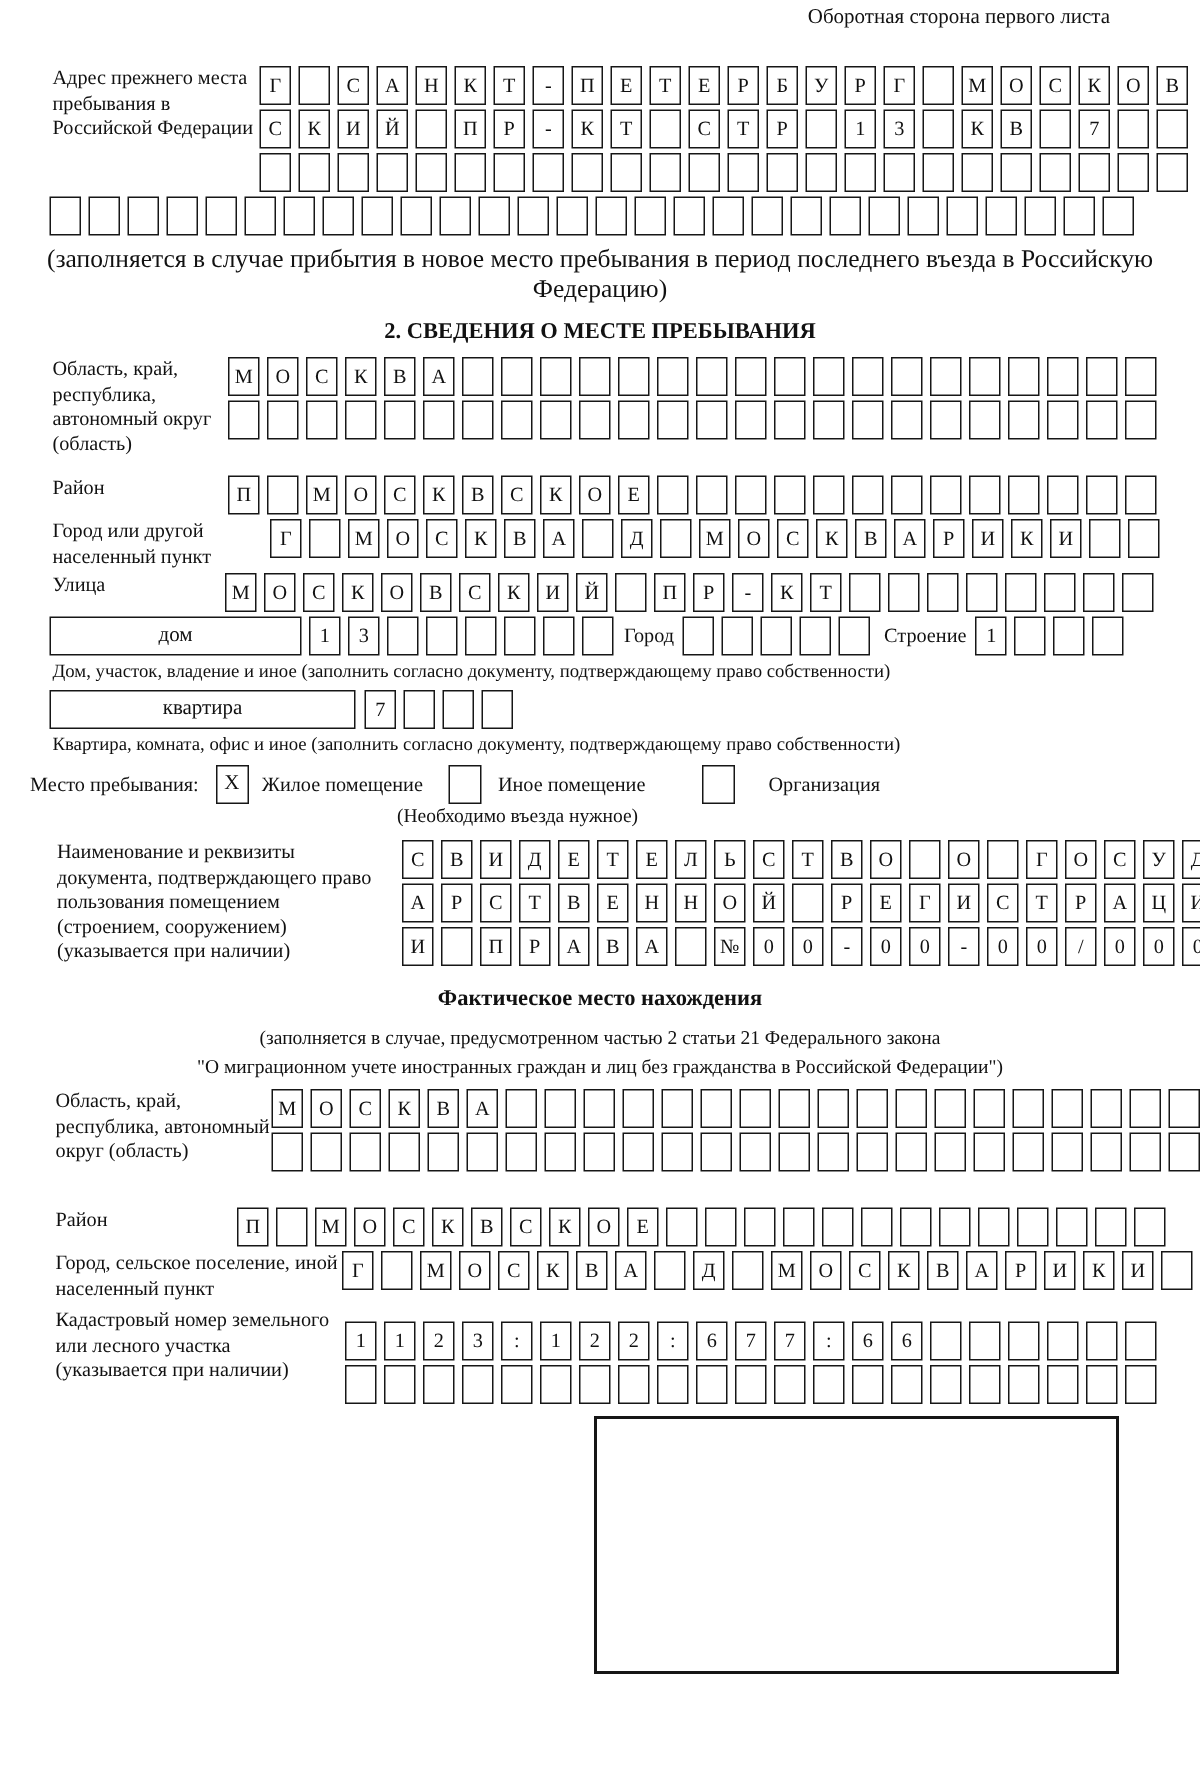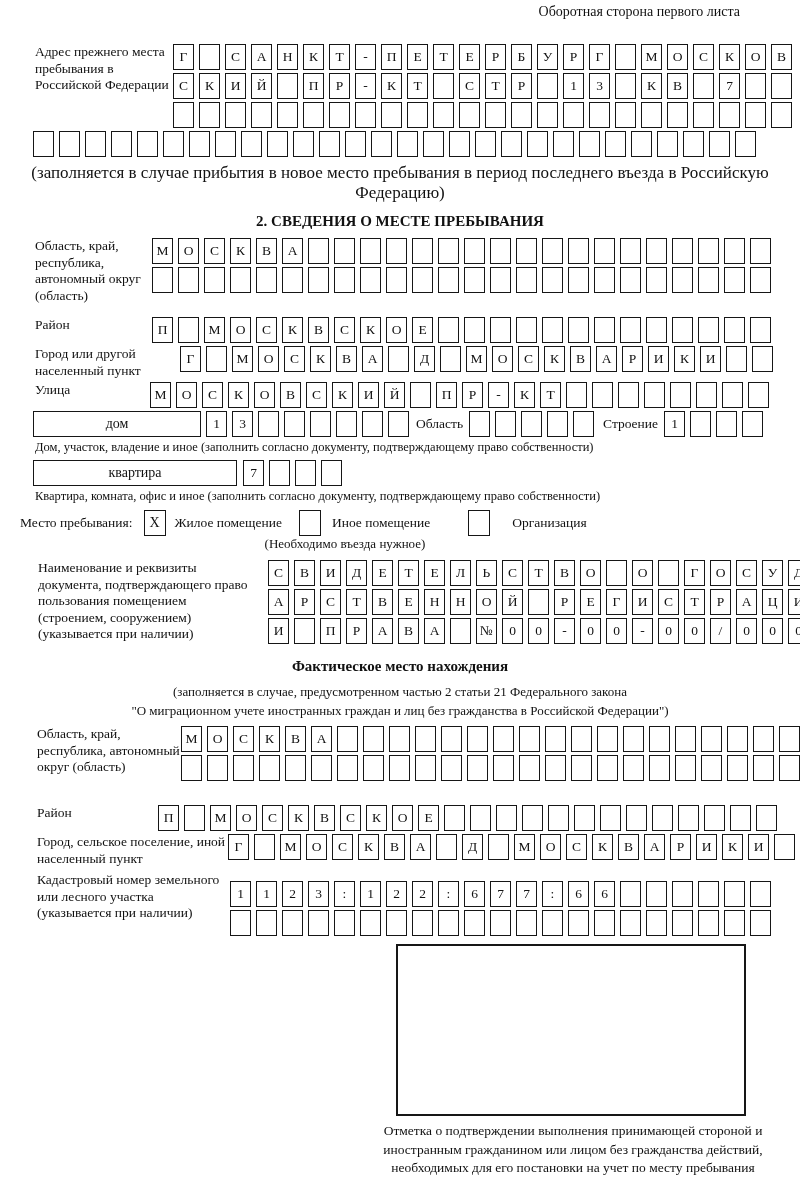--- a/index.html
+++ b/index.html
@@ -301,21 +301,21 @@
     <div class="cells" style="margin-left:5px;">
         <span class="cell">1</span>
         <span class="cell">3</span>
         <span class="cell"></span>
         <span class="cell"></span>
         <span class="cell"></span>
         <span class="cell"></span>
         <span class="cell"></span>
         <span class="cell"></span>
       </div>
-    <div class="label" style="line-height:26px;margin:0 6px 0 2px;">Область</div>
+    <div class="label" style="line-height:26px;margin:0 6px 0 2px;">Город</div>
     <div class="cells">
         <span class="cell"></span>
         <span class="cell"></span>
         <span class="cell"></span>
         <span class="cell"></span>
         <span class="cell"></span>
       </div>
     <div class="label" style="line-height:26px;margin:0 6px 0 4px;">Строение</div>
     <div class="cells">
         <span class="cell">1</span>
@@ -589,15 +589,14 @@
           <span class="cell"></span>
           <span class="cell"></span>
           <span class="cell"></span>
           <span class="cell"></span>
           <span class="cell"></span>
         </div>
     </div>
   </div>
 
   <div class="stamp-box"></div>
-  <div class="stamp-caption">Отметка о подтверждении выполнения принимающей стороной и иностранным гражданином или лицом без гражданства действий, необходимых для его постановки на учет по месту пребывания</div>
 
 </div>
 
 </body></html>

